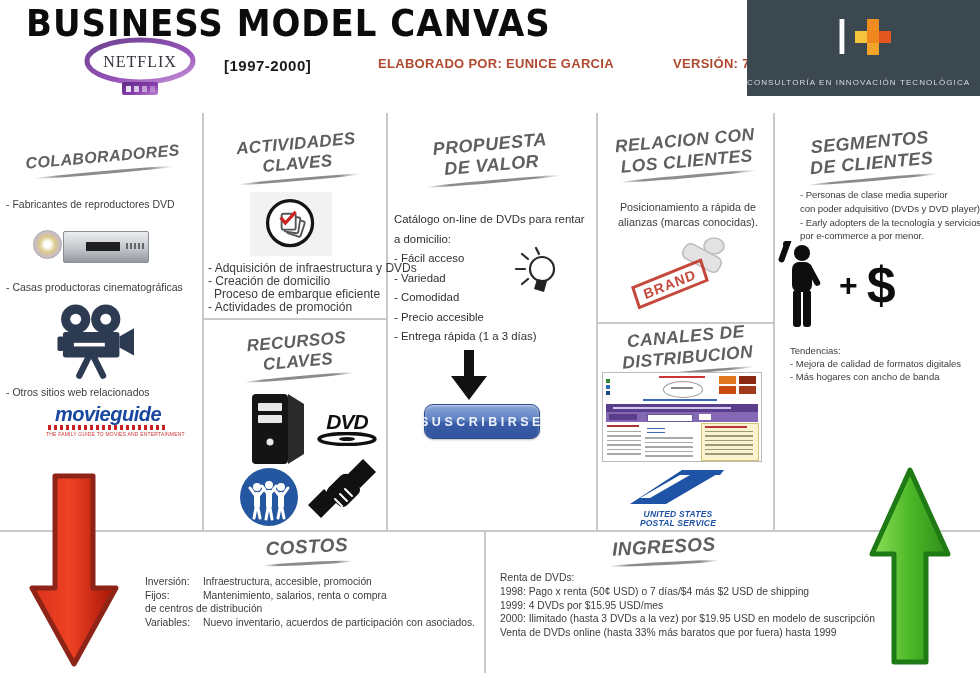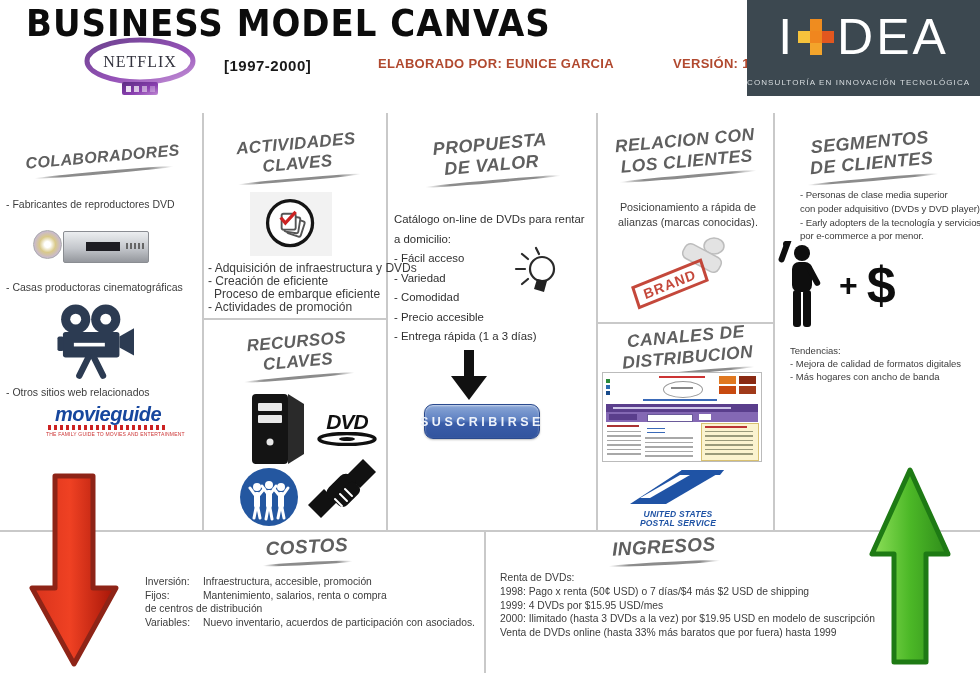--- a/index.html
+++ b/index.html
@@ -132,33 +132,32 @@
       <rect x="42" y="50" width="5" height="6" fill="#fff" opacity=".85"></rect>
       <rect x="50" y="50" width="5" height="6" fill="#fff" opacity=".7"></rect>
       <rect x="58" y="50" width="5" height="6" fill="#fff" opacity=".5"></rect>
       <rect x="66" y="50" width="5" height="6" fill="#fff" opacity=".3"></rect>
     </svg>
     <span class="nf-text">NETFLIX</span>
   </div>
 
   <div class="abs period">[1997-2000]</div>
   <div class="abs elaborado">ELABORADO POR: EUNICE GARCIA</div>
-  <div class="abs version">VERSIÓN: 1</div>
+  <div class="abs version">VERSIÓN: 7</div>
 
   <div class="abs idea-box">
     <div class="idea-row">
       <span class="idea-i">I</span>
       <span class="idea-plus">
         <i class="ip-t"></i>
           <i class="ip-l"></i>
           <i class="ip-c"></i>
           <i class="ip-r"></i>
           <i class="ip-b"></i>
       </span>
-      <span class="idea-dea">DEA</span>
     </div>
     <div class="idea-tagline">CONSULTORÍA EN INNOVACIÓN TECNOLÓGICA</div>
   </div>
 
   <div class="abs vline" style="left:202px;top:113px;height:417px;"></div>
   <div class="abs vline" style="left:386px;top:113px;height:417px;"></div>
   <div class="abs vline" style="left:596px;top:113px;height:417px;"></div>
   <div class="abs vline" style="left:773px;top:113px;height:417px;"></div>
   <div class="abs hline" style="left:203px;top:318px;width:183px;"></div>
   <div class="abs hline" style="left:597px;top:322px;width:176px;"></div>
@@ -221,21 +220,21 @@
         <rect x="30" y="25" width="15" height="17" rx="2" transform="rotate(18 37 33)"></rect>
         <rect x="26" y="22" width="15" height="17" rx="2" transform="rotate(9 33 30)"></rect>
         <rect x="22" y="19" width="15" height="17" rx="2"></rect>
       </g>
       <path d="M21,23 l5,6 l11,-12" stroke="#cc2222" stroke-width="3.5" fill="none"></path>
     </svg>
   </div>
 
   <div class="abs activ-list lines">
     <div>- Adquisición de infraestructura y DVDs</div>
-    <div>- Creación de eficiente</div>
+    <div>- Creación de domicilio</div>
     <div>Proceso de embarque eficiente</div>
     <div>- Actividades de promoción</div>
   </div>
 
   <div class="abs sec-title t-recur">
     <div>RECURSOS</div>
       <div>CLAVES</div>
       <div class="swoosh"></div>
   </div>
 

